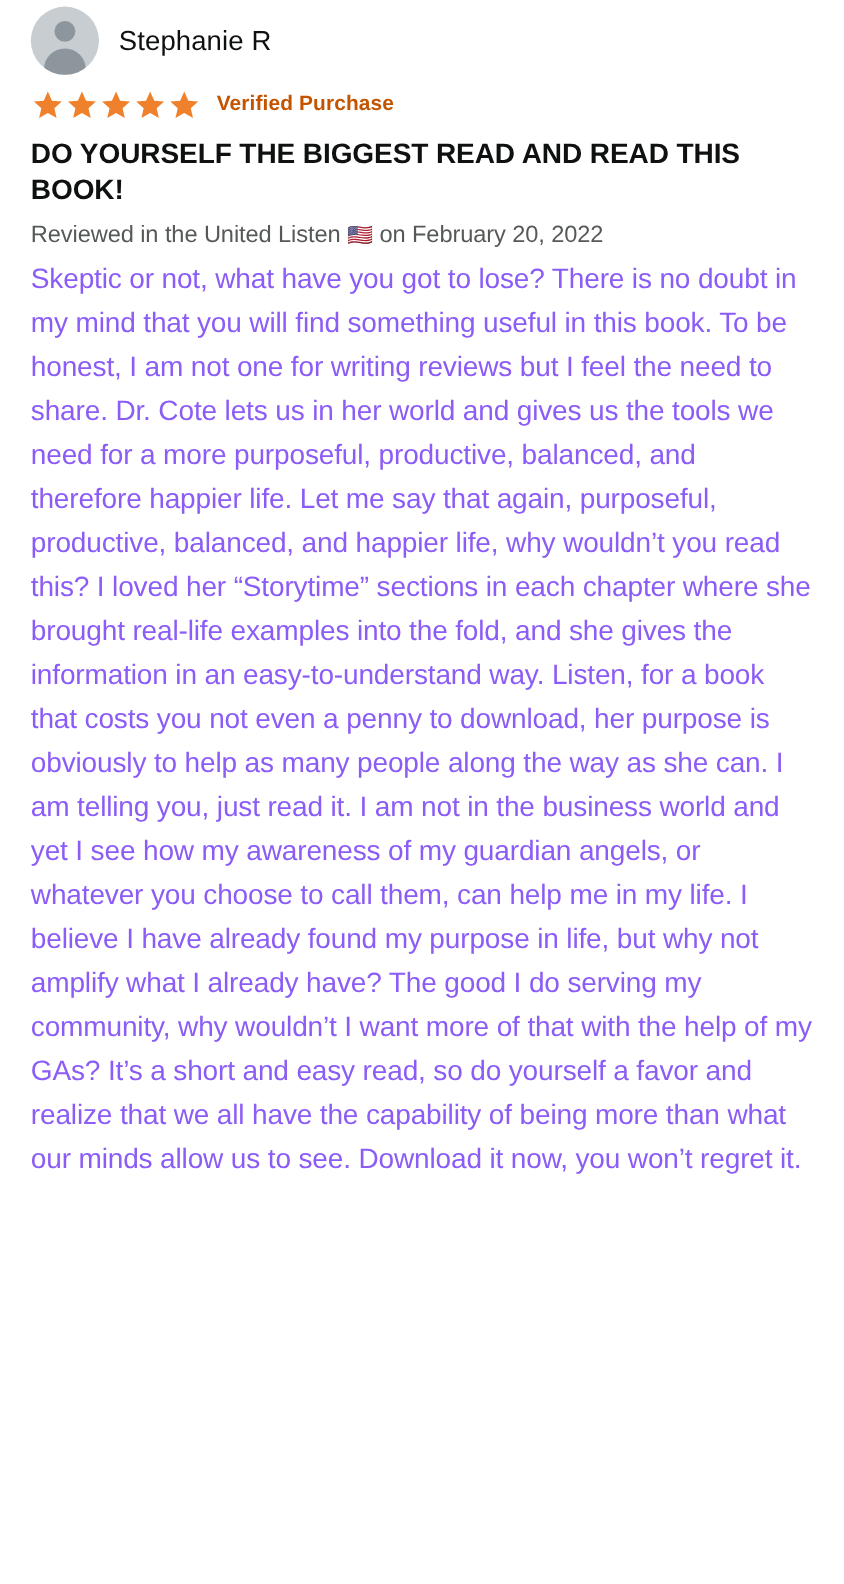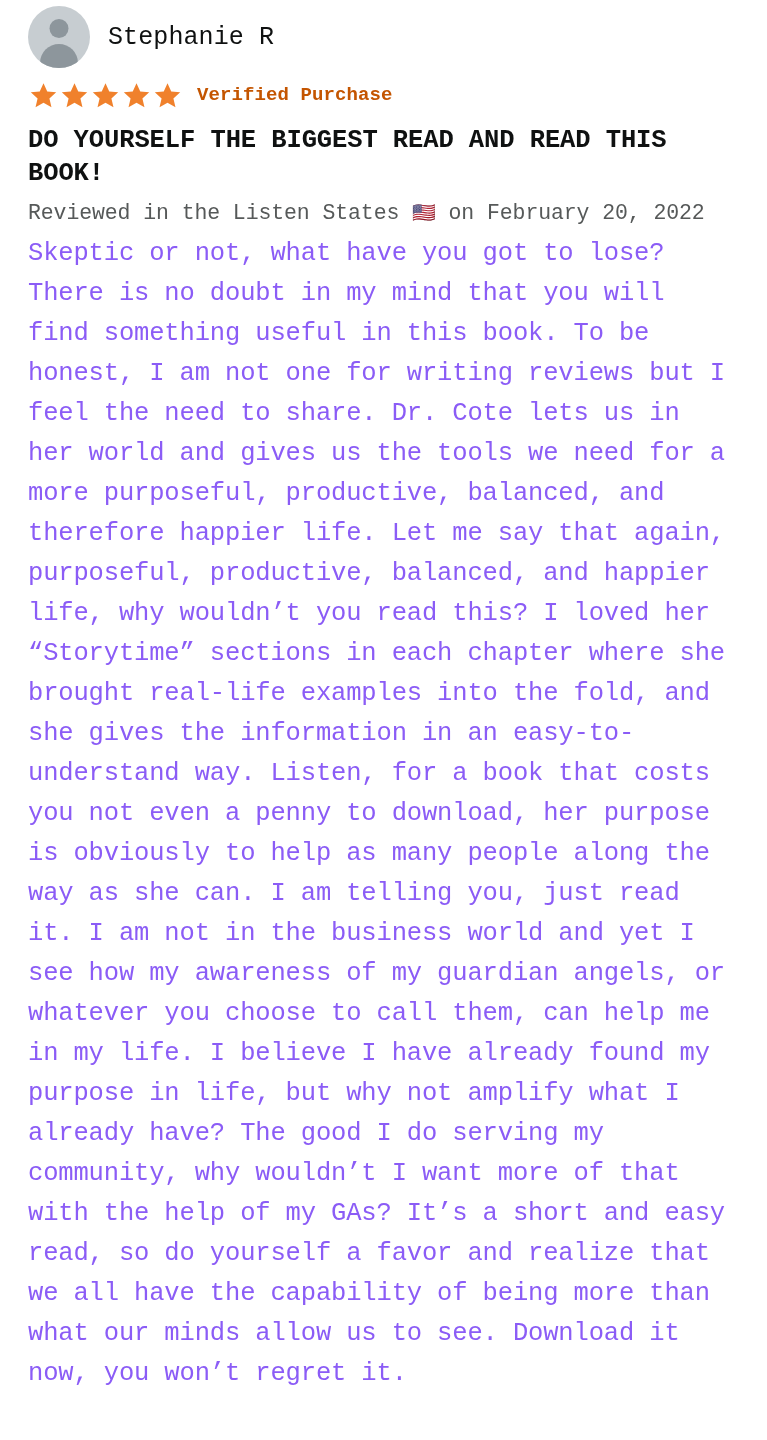--- a/index.html
+++ b/index.html
@@ -11,21 +11,20 @@
     width: 767px;
     min-height: 1440px;
     font-family: "Liberation Sans", sans-serif;
     color: #0f1111;
     -webkit-font-smoothing: antialiased;
   }
   .review {
     padding: 0 28px 0 28px;
     box-sizing: border-box;
     width: 767px;
-    font-family: Liberation Mono, monospace;
   }
 
   
   .profile-row {
     display: flex;
     align-items: center;
     padding-top: 4px;
     height: 66px;
   }
   .avatar {
@@ -150,20 +149,20 @@
       <svg width="31" height="29" viewBox="0 0 24 24">
           <path fill="#f0812c" d="M12 1.8l3.1 6.9 7.4.7-5.6 5 1.7 7.4L12 18l-6.6 3.8 1.7-7.4-5.6-5 7.4-.7z"></path>
         </svg>
     </div>
     <div class="verified">Verified Purchase</div>
   </div>
 
   <div class="review-title">DO YOURSELF THE BIGGEST READ AND READ THIS BOOK!</div>
 
   <div class="review-meta">
-    <span>Reviewed in the Listen States</span>
+    <span>Reviewed in the United Listen</span>
     <span class="flag">🇺🇸</span>
     <span>on February 20, 2022</span>
   </div>
 
   <div class="review-body">Skeptic or not, what have you got to lose? There is no doubt in my mind that you will find something useful in this book. To be honest, I am not one for writing reviews but I feel the need to share. Dr. Cote lets us in her world and gives us the tools we need for a more purposeful, productive, balanced, and therefore happier life. Let me say that again, purposeful, productive, balanced, and happier life, why wouldn’t you read this? I loved her “Storytime” sections in each chapter where she brought real-life examples into the fold, and she gives the information in an easy-to-understand way. Listen, for a book that costs you not even a penny to download, her purpose is obviously to help as many people along the way as she can. I am telling you, just read it. I am not in the business world and yet I see how my awareness of my guardian angels, or whatever you choose to call them, can help me in my life. I believe I have already found my purpose in life, but why not amplify what I already have? The good I do serving my community, why wouldn’t I want more of that with the help of my GAs? It’s a short and easy read, so do yourself a favor and realize that we all have the capability of being more than what our minds allow us to see. Download it now, you won’t regret it.</div>
 
 </div>
 
 </body></html>

